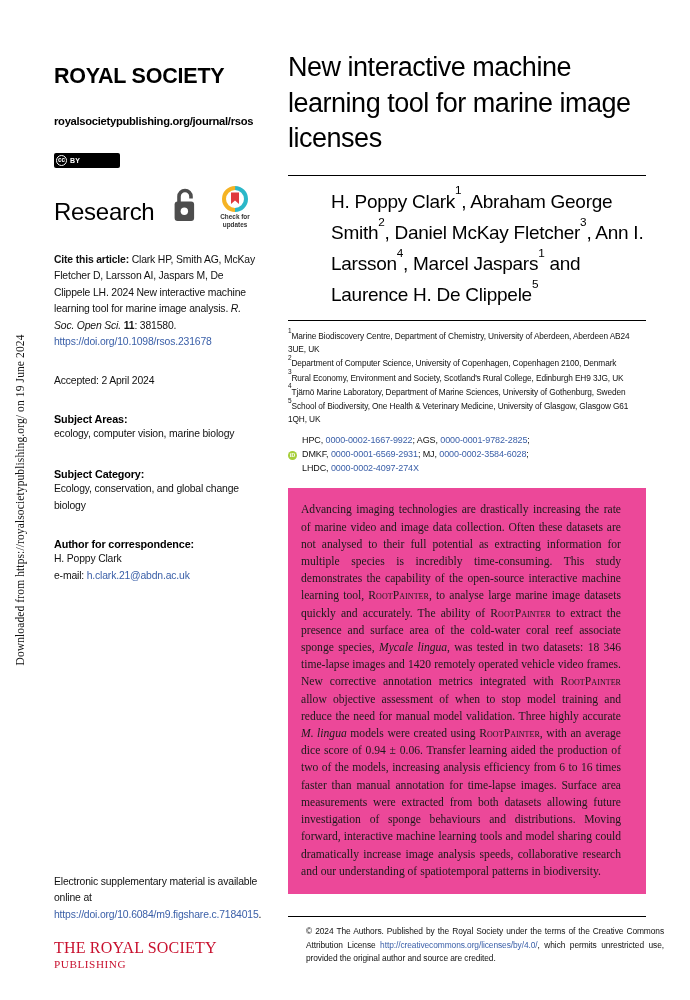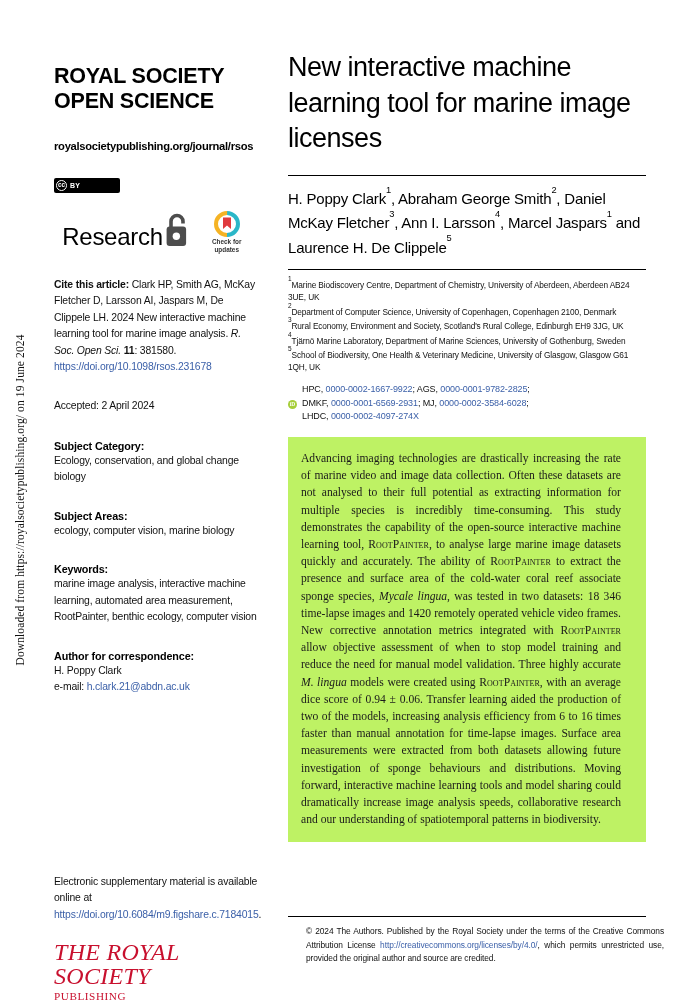--- a/index.html
+++ b/index.html
@@ -105,21 +105,21 @@
     margin-left: 3px;
     font-family: "Liberation Sans", sans-serif;
     letter-spacing: 0.03em;
   }
 
   
   #research-row {
     margin-top: 16px;
     display: flex;
     align-items: flex-start;
-    justify-content: center;
+    justify-content: space-between;
     height: 56px;
   }
   #research-heading {
     font-family: "Liberation Sans", sans-serif;
     font-weight: 400;
     font-size: 24px;
     letter-spacing: -0.012em;
     color: #000;
     margin-top: 14px;
   }
@@ -178,25 +178,24 @@
     width: 208px;
   }
   #rs-footer-logo {
     position: absolute;
     left: 0px;
     top: 932px;
     width: 208px;
   }
   #rs-footer-logo .rs-line1 {
     font-family: "Liberation Serif", serif;
-    font-size: 24px;
+    font-size: 16px;
     color: #c8102e;
     letter-spacing: 0.012em;
     line-height: 1;
-    font-style: italic;
   }
   #rs-footer-logo .rs-line2 {
     font-family: "Liberation Serif", serif;
     font-size: 11.2px;
     color: #c8102e;
     letter-spacing: 0.05em;
     margin-top: 3px;
     line-height: 1;
   }
 
@@ -210,24 +209,25 @@
     letter-spacing: -0.018em;
     color: #000;
   }
   #title-rule {
     margin-top: 18px;
     border-top: 1.3px solid #000;
   }
   #author-list {
     margin-top: 11px;
     font-family: "Liberation Sans", sans-serif;
-    font-size: 15px;
+    font-size: 19px;
     line-height: 1.62;
     letter-spacing: -0.014em;
     color: #000;
+    margin-left: 43px;
   }
   #author-list sup { font-size: 0.62em; top: -0.55em; position: relative; }
   #authors-rule {
     margin-top: 9px;
     border-top: 1.3px solid #000;
   }
   #affiliations {
     margin-top: 7px;
     font-family: "Liberation Sans", sans-serif;
     font-size: 8.3px;
@@ -251,21 +251,21 @@
   #orcid-block .orcid-text {
     font-family: "Liberation Sans", sans-serif;
     font-size: 9px;
     line-height: 1.52;
     letter-spacing: -0.012em;
     color: #111;
   }
 
   #abstract-box {
     margin-top: 13px;
-    background: #bef264;
+    background: #ec4899;
     padding: 13px 25px 14px 13px;
     box-sizing: border-box;
   }
   #abstract-text {
     font-family: "Liberation Serif", serif;
     font-size: 11.6px;
     line-height: 1.485;
     text-align: justify;
     color: #1a1a1a;
   }
@@ -298,21 +298,20 @@
 <body>
 
 <div id="download-watermark">
   <div class="vtext">Downloaded from https://royalsocietypublishing.org/ on 19 June 2024</div>
 </div>
 
 <div id="sidebar-column">
 
   <div id="journal-masthead">
     <div>ROYAL SOCIETY</div>
-    <div>OPEN SCIENCE</div>
   </div>
 
   <div id="journal-url">royalsocietypublishing.org/journal/rsos</div>
 
   <div id="cc-badge">
     <span class="cc-circle">cc</span>
     <span class="cc-by">BY</span>
   </div>
 
   <div id="research-row">
@@ -340,34 +339,30 @@
 
   <div id="cite-block" class="side-text">
     <span class="side-label">Cite this article:</span><span> Clark HP, Smith AG, McKay Fletcher D, Larsson AI, Jaspars M, De Clippele LH.</span><span> 2024 New interactive machine learning tool for marine image analysis. </span><span class="ital">R. Soc. Open Sci.</span> <span class="bold">11</span><span>: 381580.</span>
     <div><a class="link" href="#">https://doi.org/10.1098/rsos.231678</a></div>
   </div>
 
   <div id="dates-block" class="side-text">
     <div>Accepted: 2 April 2024</div>
   </div>
 
+  <div id="subject-areas-block">
+    <div class="side-heading">Subject Areas:</div>
+    <div class="side-text">ecology, computer vision, marine biology</div>
+  </div>
+
   <div id="subject-category-block">
     <div class="side-heading">Subject Category:</div>
     <div class="side-text">Ecology, conservation, and global change biology</div>
   </div>
 
-  <div id="subject-areas-block">
-    <div class="side-heading">Subject Areas:</div>
-    <div class="side-text">ecology, computer vision, marine biology</div>
-  </div>
-
-  <div id="keywords-block">
-    <div class="side-heading">Keywords:</div>
-    <div class="side-text">marine image analysis, interactive machine learning, automated area measurement, RootPainter, benthic ecology, computer vision</div>
-  </div>
 
   <div id="correspondence-block">
     <div class="side-heading">Author for correspondence:</div>
     <div class="side-text">H. Poppy Clark</div>
     <div class="side-text"><span>e-mail: </span><a class="link" href="#">h.clark.21@abdn.ac.uk</a></div>
   </div>
 
   <div id="supplementary-block" class="side-text">
     <span>Electronic supplementary material is available online at </span><a class="link" href="#">https://doi.org/10.6084/m9.figshare.c.7184015</a><span>.</span>
   </div>

